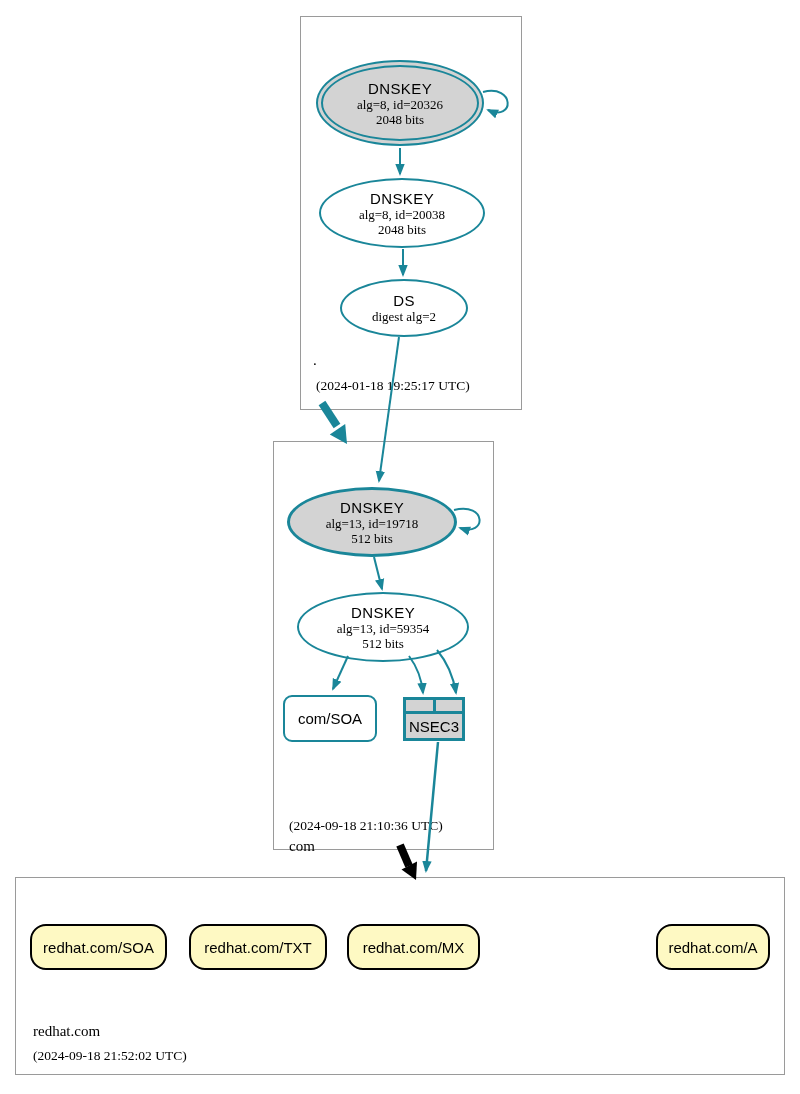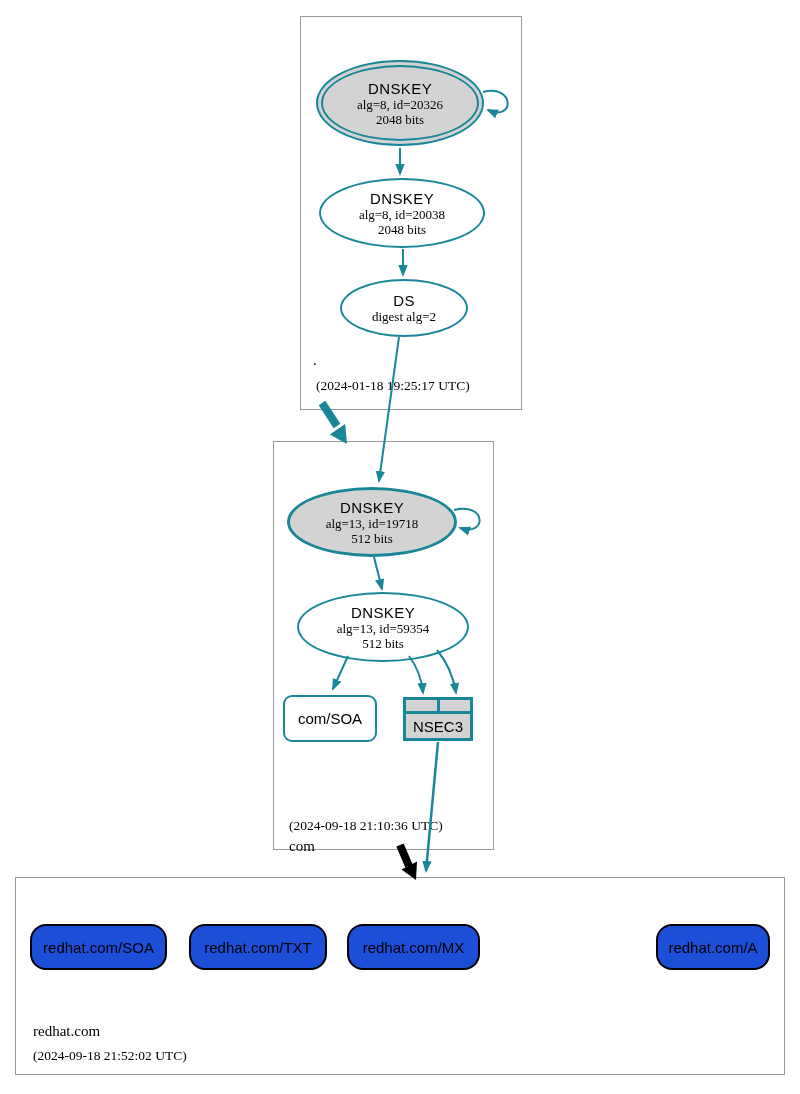--- a/index.html
+++ b/index.html
@@ -27,34 +27,34 @@
   }
   .node-title { font-size:15px; letter-spacing:0.4px; line-height:17px; color:#000; position:relative; }
   .node-detail { font-family:"Liberation Serif", serif; font-size:13px; line-height:15px; color:#000; position:relative; }
   .soa-node {
     position:absolute; left:283px; top:695px; width:94px; height:47px;
     border:2px solid #1a8699; border-radius:9px; background:#fff;
     display:flex; align-items:center; justify-content:center;
     font-size:15px; color:#000; z-index:1; box-sizing:border-box;
   }
   .nsec3 {
-    position:absolute; left:403px; top:697px; width:70px; height:44px;
+    position:absolute; left:403px; top:697px; width:62px; height:44px;
     border:3px solid #1a8699; background:#d3d3d3; z-index:1; box-sizing:border-box;
     display:flex; flex-direction:column;
   }
   .nsec3-header { display:flex; height:11px; border-bottom:3px solid #1a8699; }
   .nsec3-cell { flex:1; background:#d3d3d3; }
   .nsec3-cell.first { border-right:3px solid #1a8699; }
   .nsec3-body {
     flex:1; display:flex; align-items:center; justify-content:center;
     font-size:15px; color:#000;
   }
   .rrbox {
     position:absolute; top:924px; height:46px; border:2px solid #000; border-radius:16px;
-    background:#1d4ed8; display:flex; align-items:center; justify-content:center;
+    background:#fef9c3; display:flex; align-items:center; justify-content:center;
     font-size:15px; color:#000; z-index:1; box-sizing:border-box;
   }
   .edges { position:absolute; left:0; top:0; width:800px; height:1094px; z-index:5; pointer-events:none; }
 </style>
 </head>
 <body>
 
 <div class="canvas">
 
   <div class="zonebox" style="left:300px; top:16px; width:220px; height:392px;"></div>

